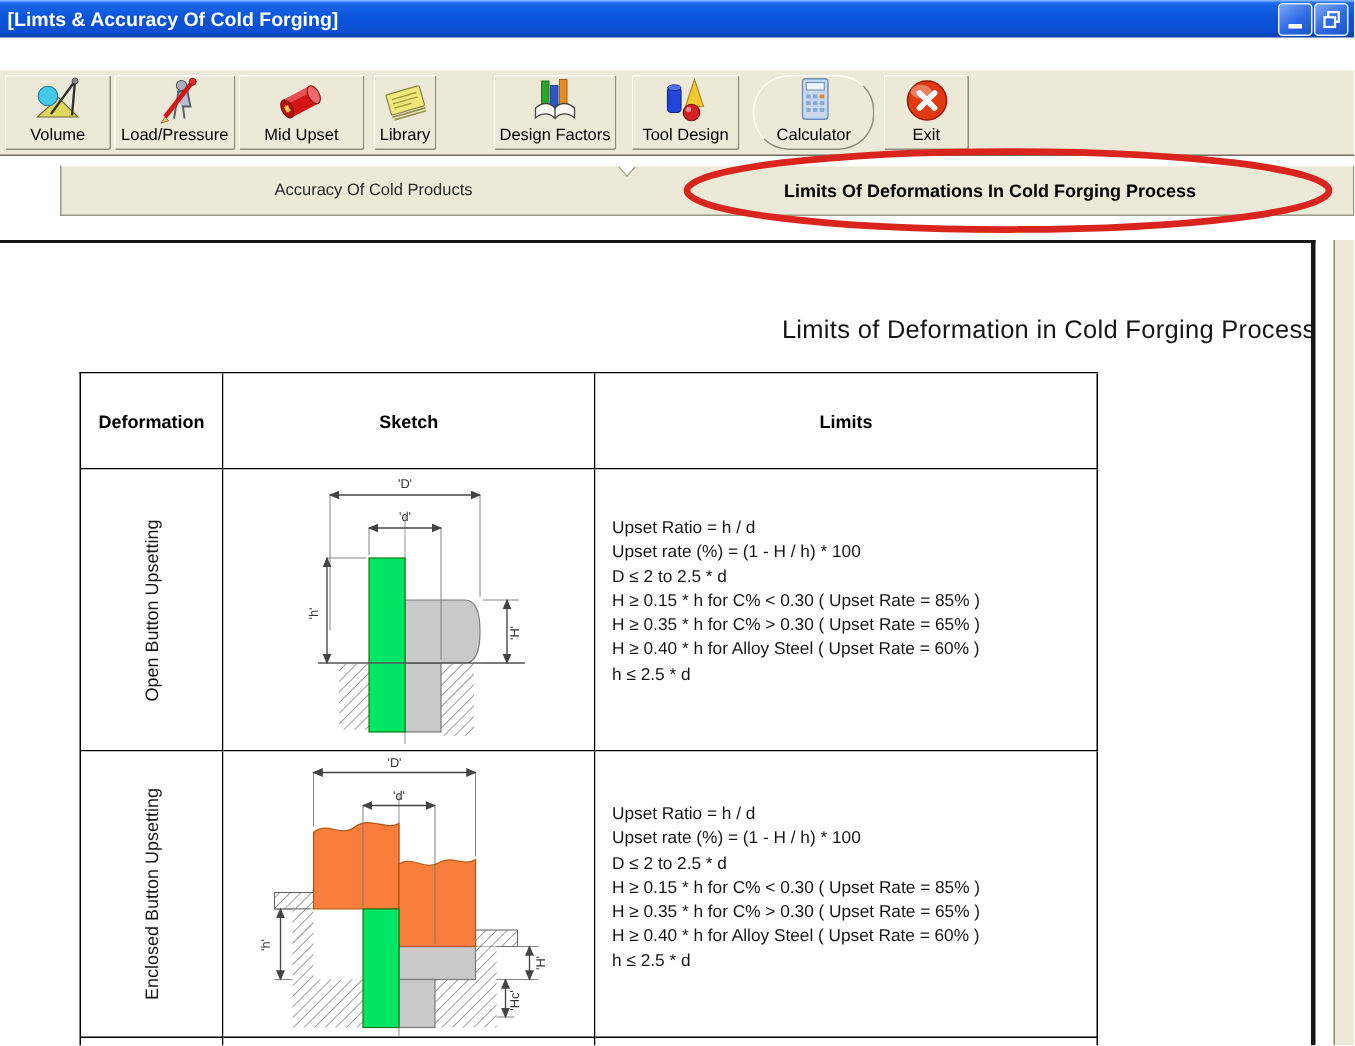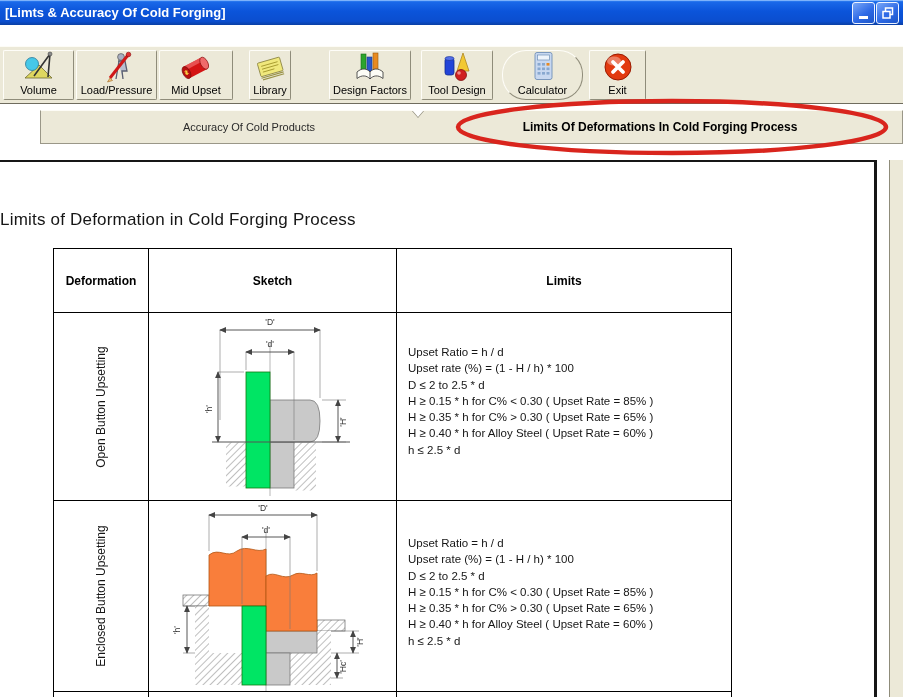--- a/index.html
+++ b/index.html
@@ -44,21 +44,21 @@
   .notch{position:absolute;left:412px;top:6px;width:0;height:0;z-index:3;
     border-left:6px solid transparent;border-right:6px solid transparent;border-top:7px solid #fff;
     filter:drop-shadow(0 1px 0 #8f8c7a);}
 
   
   .content{position:absolute;top:144px;left:0;right:0;bottom:0;background:#fff;}
   .panel{position:absolute;top:16px;left:0;width:877px;bottom:0;background:#fff;
     border-top:2px solid #161616;border-right:3px solid #161616;box-sizing:border-box;}
   .right-strip{position:absolute;top:16px;right:0;width:13px;bottom:0;background:#ECE9D8;
     border-left:1px solid #8f8c7a;}
-  .page-title{position:absolute;top:66px;left:0;width:877px;text-align:left;
+  .page-title{position:absolute;top:66px;left:0;width:877px;text-align:right;
     font-size:17px;color:#161616;letter-spacing:.2px;}
 
   
   .dtable{position:absolute;left:53px;top:104px;display:grid;
     grid-template-columns:95px 248px 335px;grid-template-rows:64px 188px 191px 12px;
     border-left:1px solid #000;border-top:1px solid #000;}
   .cell{border-right:1px solid #000;border-bottom:1px solid #000;position:relative;
     box-sizing:border-box;background:#fff;overflow:hidden;}
   .hcell{display:flex;align-items:center;justify-content:center;font-weight:bold;font-size:12px;color:#000;}
   .rot-label{position:absolute;top:50%;left:50%;transform:translate(-50%,-50%) rotate(-90deg);
@@ -119,21 +119,21 @@
       <svg width="34" height="32" viewBox="0 0 34 32">
         <circle cx="21" cy="6" r="3.4" fill="#a8aec0" stroke="#555" stroke-width="0.7"></circle>
         <path d="M18,10 L25,10 L27,20 L22,20 L23,28 M19,10 L16,28" stroke="#5a5f70" stroke-width="1.3" fill="#b8bece"></path>
         <path d="M28,4 L10,27" stroke="#d01818" stroke-width="3"></path>
         <polygon points="10,27 7.5,31 12.5,29.5" fill="#f2c078" stroke="#a06820" stroke-width="0.6"></polygon>
         <circle cx="28.5" cy="3.5" r="2.3" fill="#e03030" stroke="#8a0d0d" stroke-width="0.6"></circle>
       </svg>
       <span>Load/Pressure</span>
     </div>
 
-    <div class="tbtn" style="left:159px;width:74px;">
+    <div class="tbtn" style="left:159px;width:84px;">
       <svg width="34" height="32" viewBox="0 0 34 32">
         <g transform="rotate(-28 17 16)">
           <rect x="6" y="10" width="20" height="13" fill="#d41414"></rect>
           <rect x="6" y="10" width="20" height="4" fill="#ef6a6a" opacity="0.7"></rect>
           <ellipse cx="26" cy="16.5" rx="3.6" ry="6.5" fill="#ef6a6a" stroke="#8a0d0d" stroke-width="0.7"></ellipse>
           <ellipse cx="6" cy="16.5" rx="3.6" ry="6.5" fill="#b80f0f" stroke="#7a0a0a" stroke-width="0.7"></ellipse>
           <path d="M4.5,16.5 h3 M6,14 v5 M4.6,14.6 l2.8,3.8 M4.6,18.4 l2.8,-3.8" stroke="#f8d040" stroke-width="0.9"></path>
         </g>
       </svg>
       <span>Mid Upset</span>

